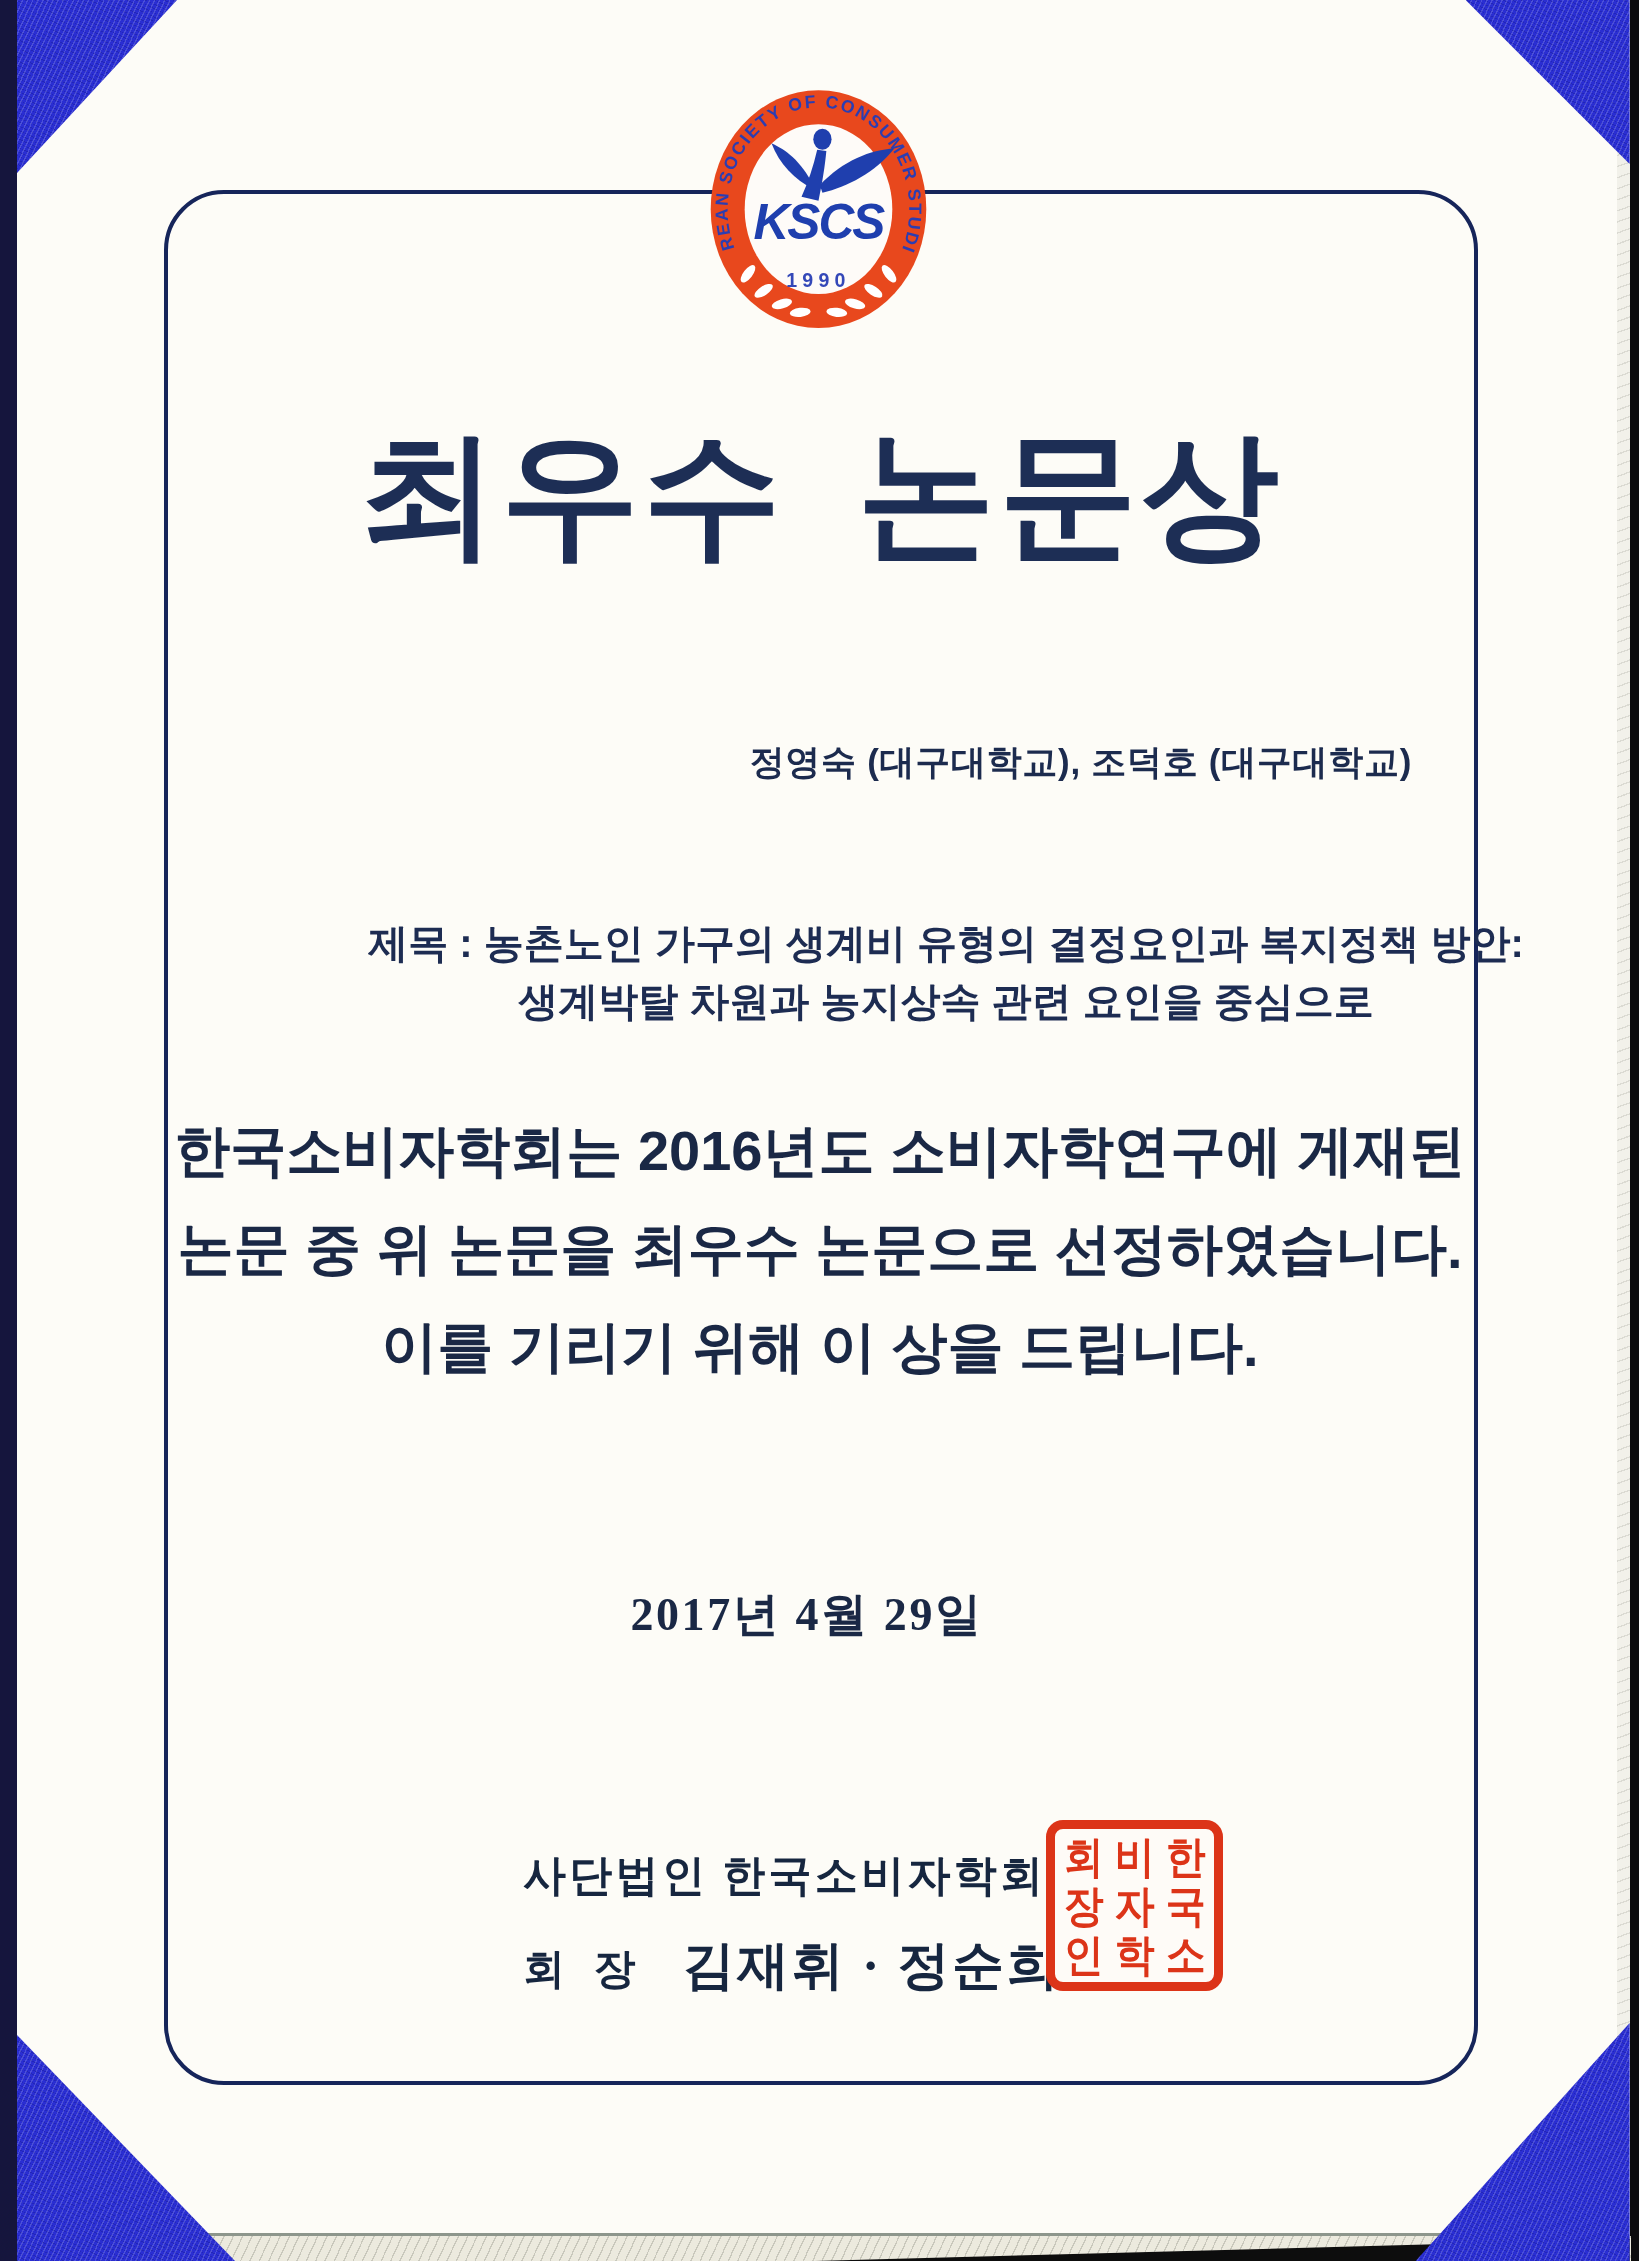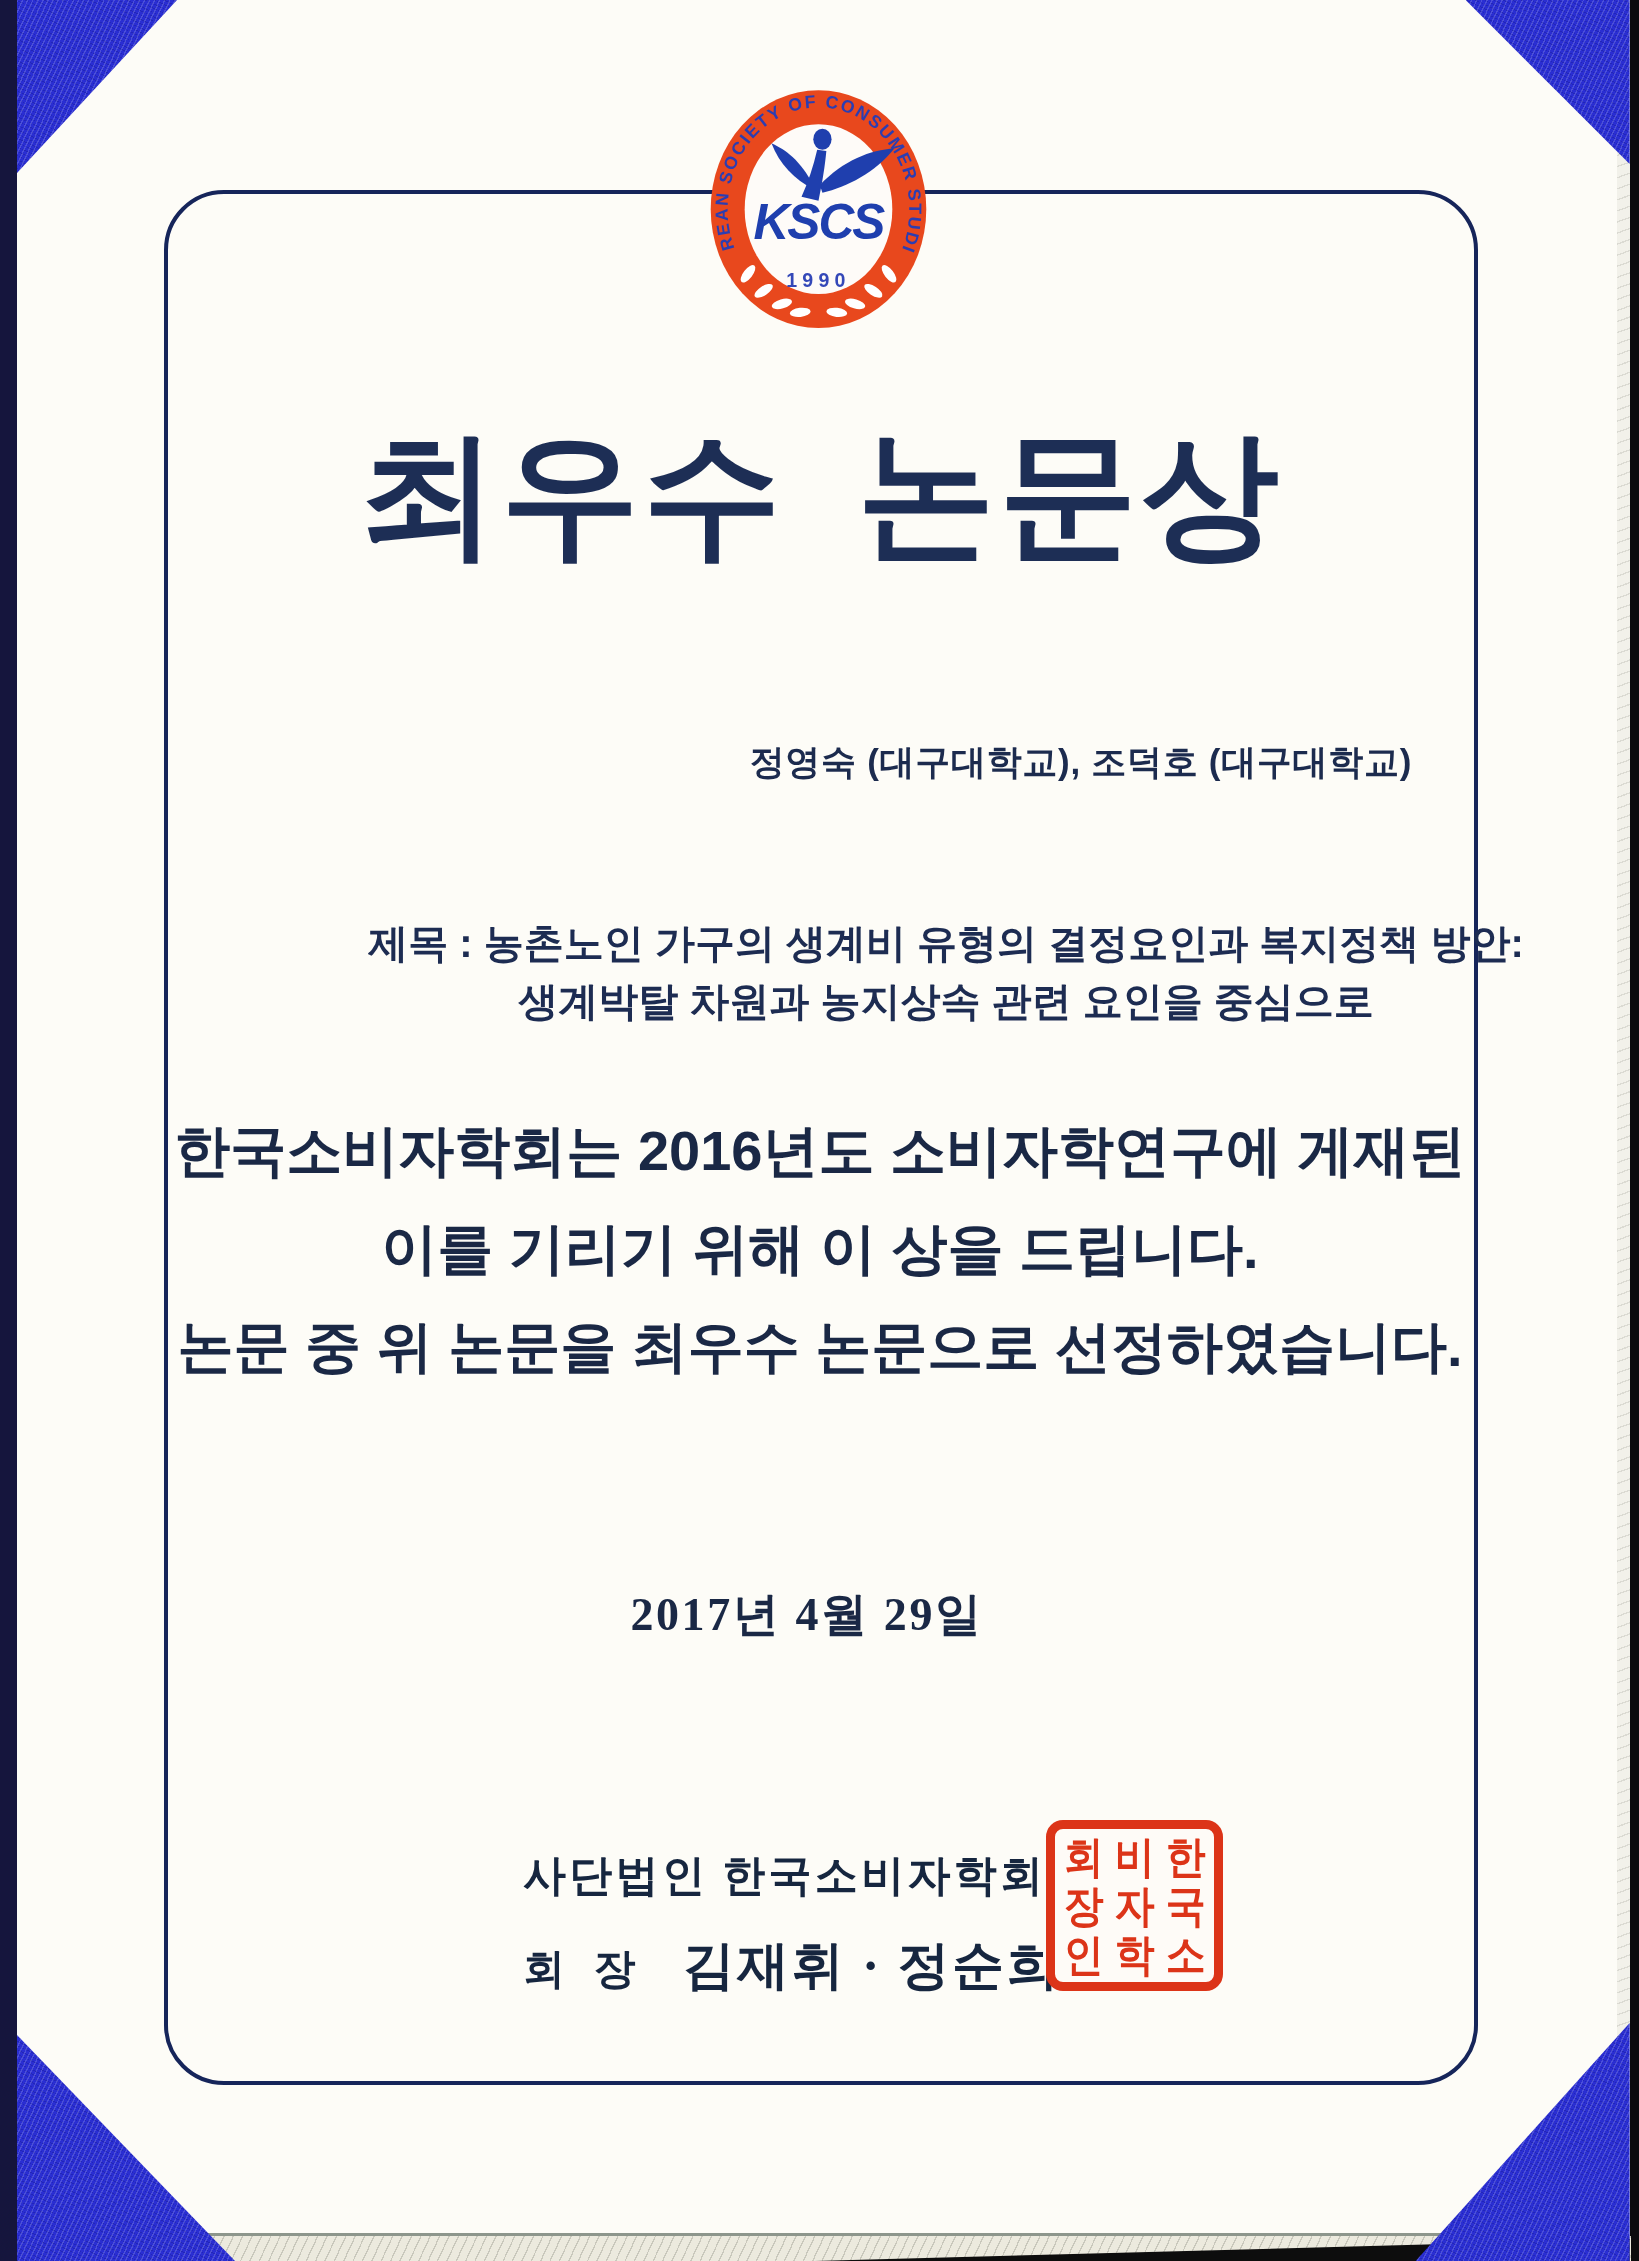--- a/index.html
+++ b/index.html
@@ -122,22 +122,22 @@
 
   <div class="authors">정영숙 (대구대학교), 조덕호 (대구대학교)</div>
 
   <div class="paper-title">
     <div>제목 : 농촌노인 가구의 생계비 유형의 결정요인과 복지정책 방안:</div>
     <div>생계박탈 차원과 농지상속 관련 요인을 중심으로</div>
   </div>
 
   <div class="body-text">
     <div>한국소비자학회는 2016년도 소비자학연구에 게재된</div>
+    <div>논문 중 위 논문을 최우수 논문으로 선정하였습니다.</div>
     <div>이를 기리기 위해 이 상을 드립니다.</div>
-    <div>논문 중 위 논문을 최우수 논문으로 선정하였습니다.</div>
   </div>
 
   <div class="date-line">2017년 4월 29일</div>
 
   <div class="issuer">
     <div class="issuer-org">사단법인 한국소비자학회</div>
     <div class="issuer-line2">
       <span class="president-label">회 장</span>
       <span class="president-names">김재휘 · 정순희</span>
     </div>

